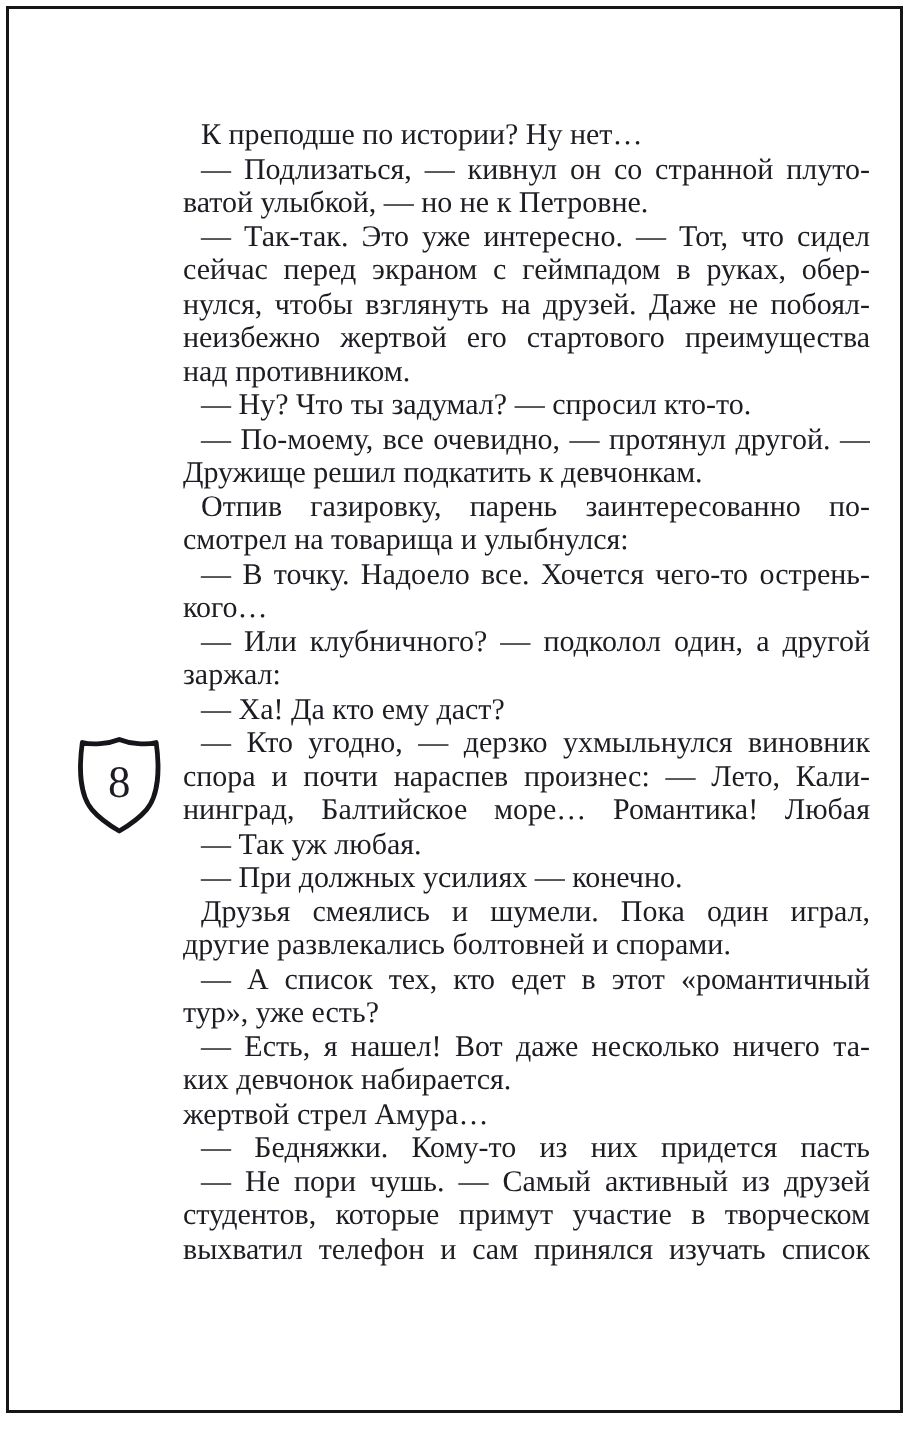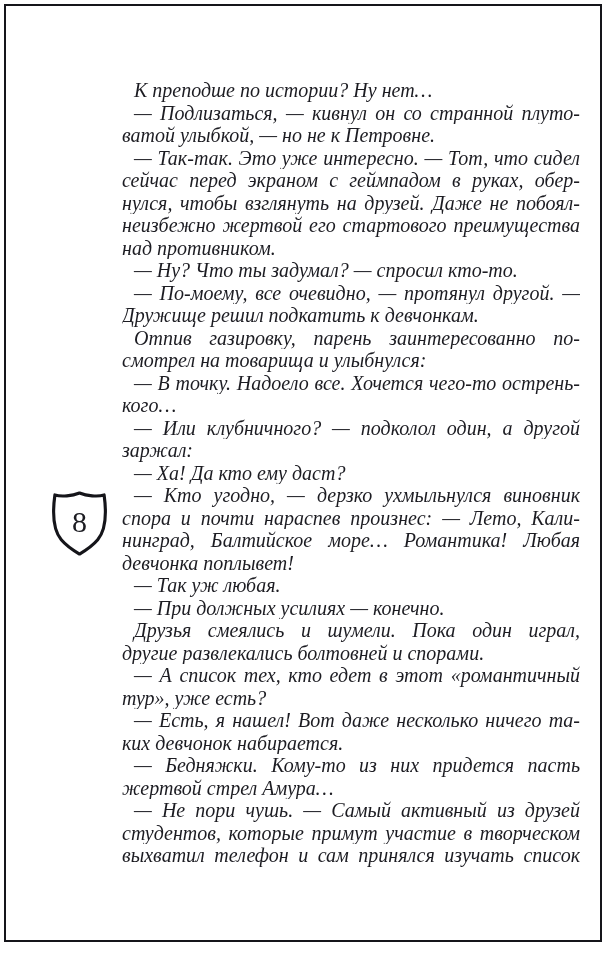--- a/index.html
+++ b/index.html
@@ -25,21 +25,20 @@
     box-sizing: border-box;
   }
   .text-block {
     position: absolute;
     left: 122px;
     top: 79px;
     width: 458px;
     font-size: 20px;
     line-height: 22.5px;
     color: #1c1c22;
-    font-style: italic;
   }
   .line {
     text-align: justify;
     text-align-last: justify;
     height: 22.5px;
     overflow: hidden;
     white-space: nowrap;
   }
   .line.plast {
     text-align: left;
@@ -106,28 +105,27 @@
       <div class="line first">Отпив газировку, парень заинтересованно по-</div>
       <div class="line plast">смотрел на товарища и улыбнулся:</div>
       <div class="line first">— В точку. Надоело все. Хочется чего-то острень-</div>
       <div class="line plast">кого…</div>
       <div class="line first">— Или клубничного? — подколол один, а другой</div>
       <div class="line plast">заржал:</div>
       <div class="line first plast">— Ха! Да кто ему даст?</div>
       <div class="line first">— Кто угодно, — дерзко ухмыльнулся виновник</div>
       <div class="line">спора и почти нараспев произнес: — Лето, Кали-</div>
       <div class="line">нинград, Балтийское море… Романтика! Любая</div>
-      <div class="line plast">девчонка поплывет!</div>
       <div class="line first plast">— Так уж любая.</div>
       <div class="line first plast">— При должных усилиях — конечно.</div>
       <div class="line first">Друзья смеялись и шумели. Пока один играл,</div>
       <div class="line plast">другие развлекались болтовней и спорами.</div>
       <div class="line first">— А список тех, кто едет в этот «романтичный</div>
       <div class="line plast">тур», уже есть?</div>
       <div class="line first">— Есть, я нашел! Вот даже несколько ничего та-</div>
       <div class="line plast">ких девчонок набирается.</div>
+      <div class="line plast">жертвой стрел Амура…</div>
       <div class="line first">— Бедняжки. Кому-то из них придется пасть</div>
-      <div class="line plast">жертвой стрел Амура…</div>
       <div class="line first">— Не пори чушь. — Самый активный из друзей</div>
       <div class="line">студентов, которые примут участие в творческом</div>
       <div class="line">выхватил телефон и сам принялся изучать список</div>
     </div>
 </div>
 
 </body></html>

